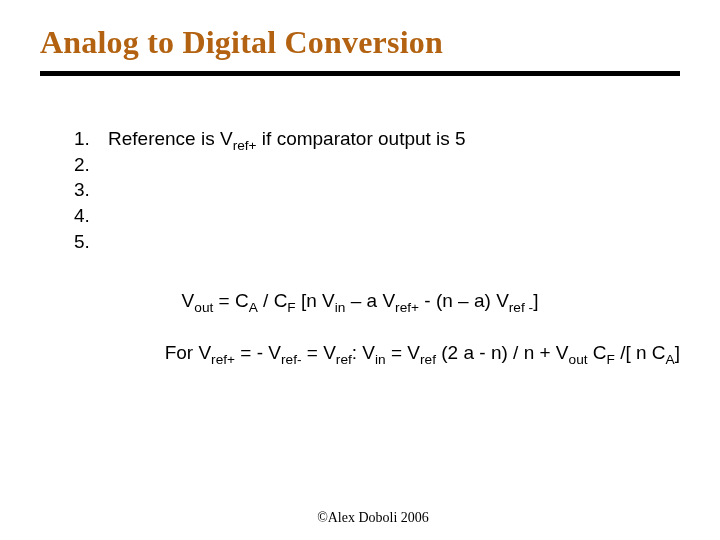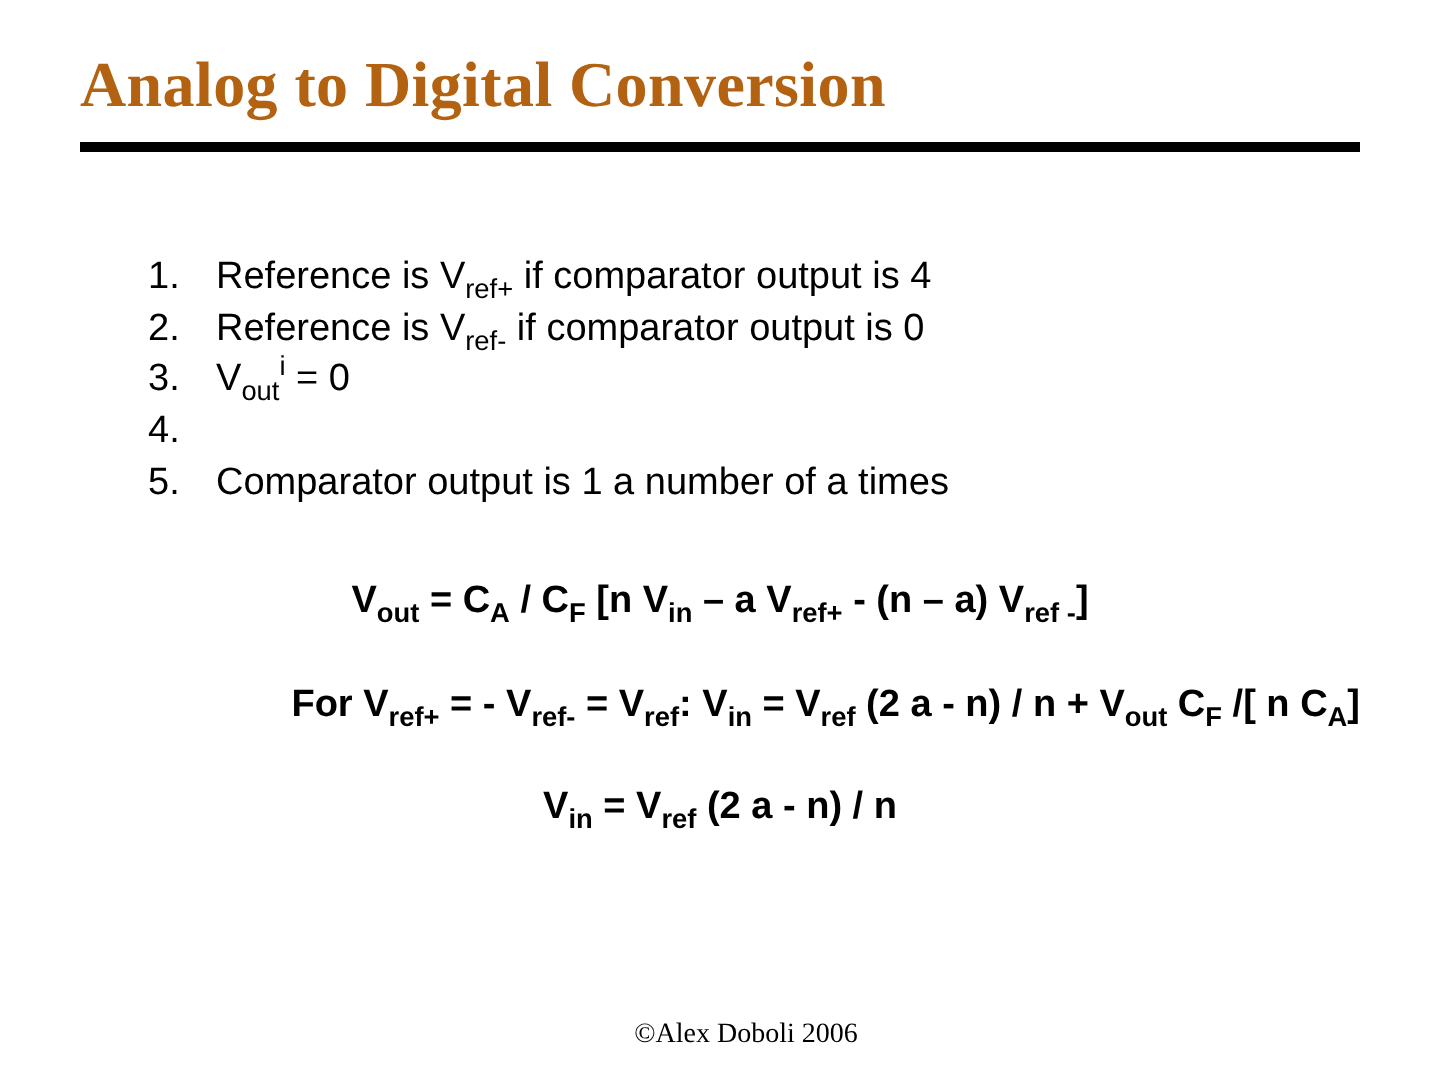--- a/index.html
+++ b/index.html
@@ -49,21 +49,21 @@
     line-height: 0;
   }
   sup {
     font-size: 0.72em;
     vertical-align: super;
     line-height: 0;
   }
   .eq-block {
     text-align: center;
     font-family: Arial, Helvetica, sans-serif;
-    font-weight: bold;
+    font-weight: normal;
     font-size: 19px;
     margin-top: 34px;
     line-height: 1.35;
   }
   .eq-line {
     margin-bottom: 26px;
   }
   .eq-line.left {
     text-align: right;
     padding-left: 18px;
@@ -84,61 +84,51 @@
 <div class="slide">
 
   <h1 class="title">Analog to Digital Conversion</h1>
   <div class="rule"></div>
 
   <div class="list">
 
     <div class="list-row">
       <span class="num">1.</span>
       <span>
-        <span>Reference is V</span><sub>ref+</sub><span> if comparator output is 4</span>
+        <span>Reference is V</span><sub>ref+</sub><span> if comparator output is 5</span>
       </span>
     </div>
 
     <div class="list-row">
       <span class="num">2.</span>
-      <span>
-        <span>Reference is V</span><sub>ref-</sub><span> if comparator output is 0</span>
-      </span>
     </div>
 
     <div class="list-row">
       <span class="num">3.</span>
-      <span>
-        <span>V</span><sub>out</sub><sup>i</sup><span> = 0</span>
-      </span>
     </div>
 
     <div class="list-row">
       <span class="num">4.</span>
     </div>
 
     <div class="list-row">
       <span class="num">5.</span>
-      <span>Comparator output is 1 a number of a times</span>
     </div>
 
   </div>
 
   <div class="eq-block">
 
     <div class="eq-line">
       <span>V</span><sub>out</sub><span> = C</span><sub>A</sub><span> / C</span><sub>F</sub><span> [n V</span><sub>in</sub><span> – a V</span><sub>ref+</sub><span> - (n – a) V</span><sub>ref -</sub><span>]</span>
     </div>
 
     <div class="eq-line left">
       <span>For V</span><sub>ref+</sub><span> = - V</span><sub>ref-</sub><span> = V</span><sub>ref</sub><span>: V</span><sub>in</sub><span> = V</span><sub>ref</sub><span> (2 a - n) / n + V</span><sub>out</sub><span> C</span><sub>F</sub><span> /[ n C</span><sub>A</sub><span>]</span>
     </div>
 
-    <div class="eq-line">
-      <span>V</span><sub>in</sub><span> = V</span><sub>ref</sub><span> (2 a - n) / n</span>
-    </div>
 
 
   </div>
 
   <div class="footer">©Alex Doboli 2006</div>
 
 </div>
 
 </body></html>

